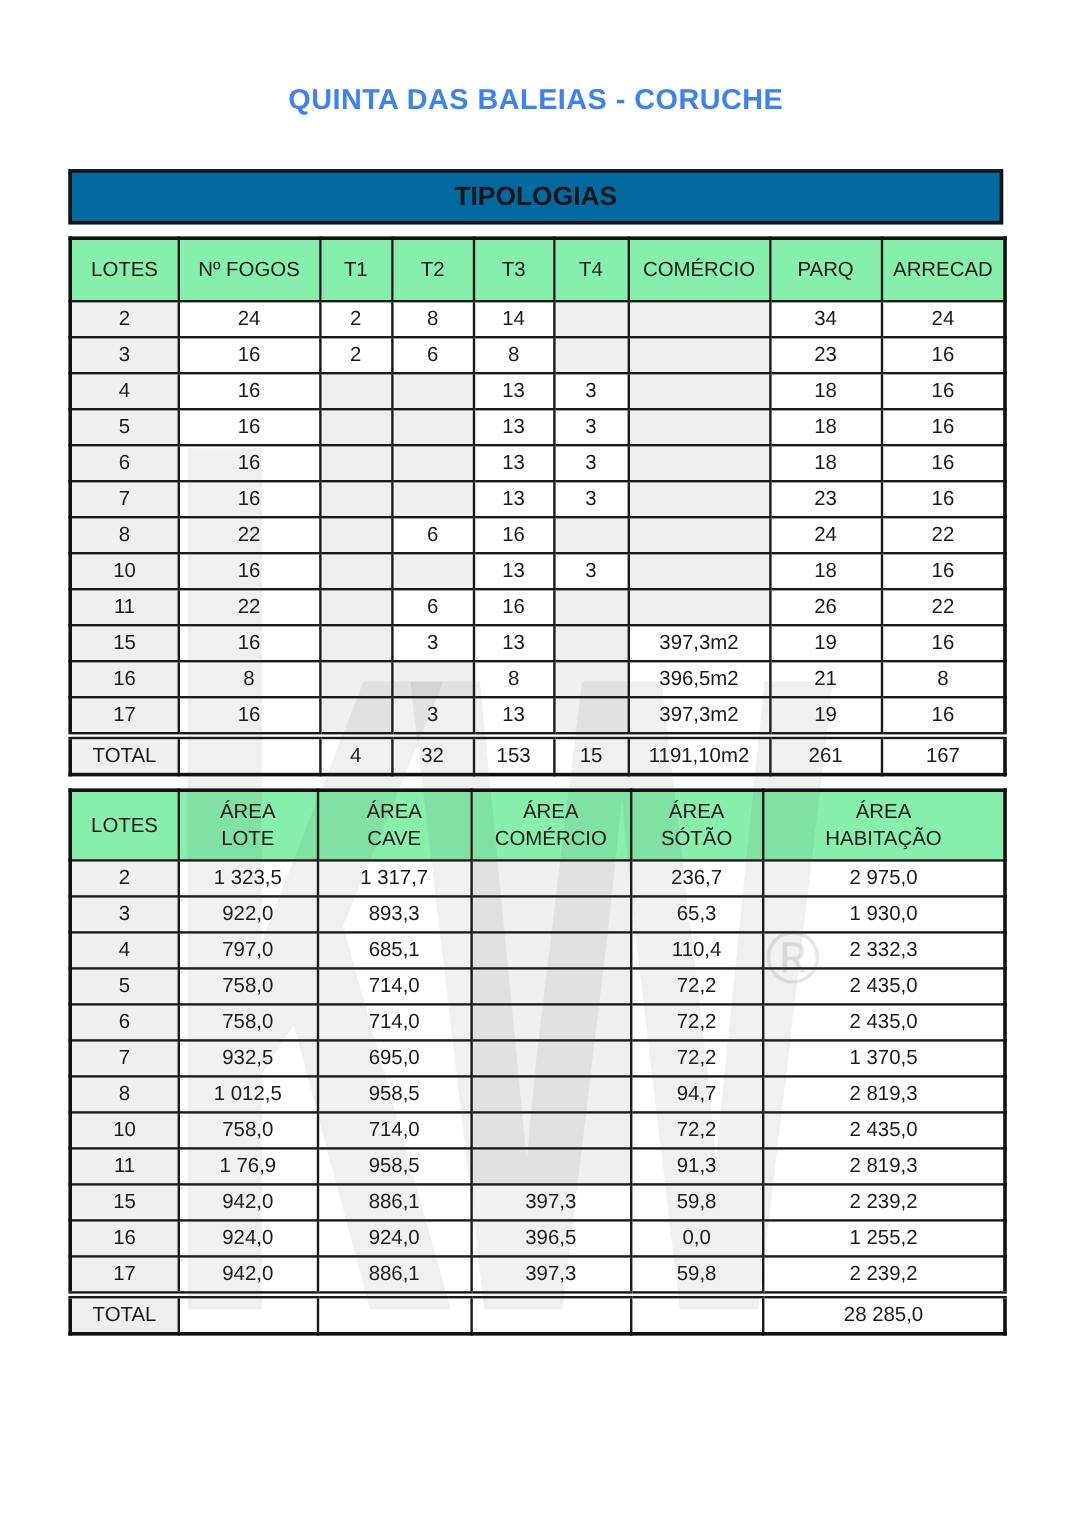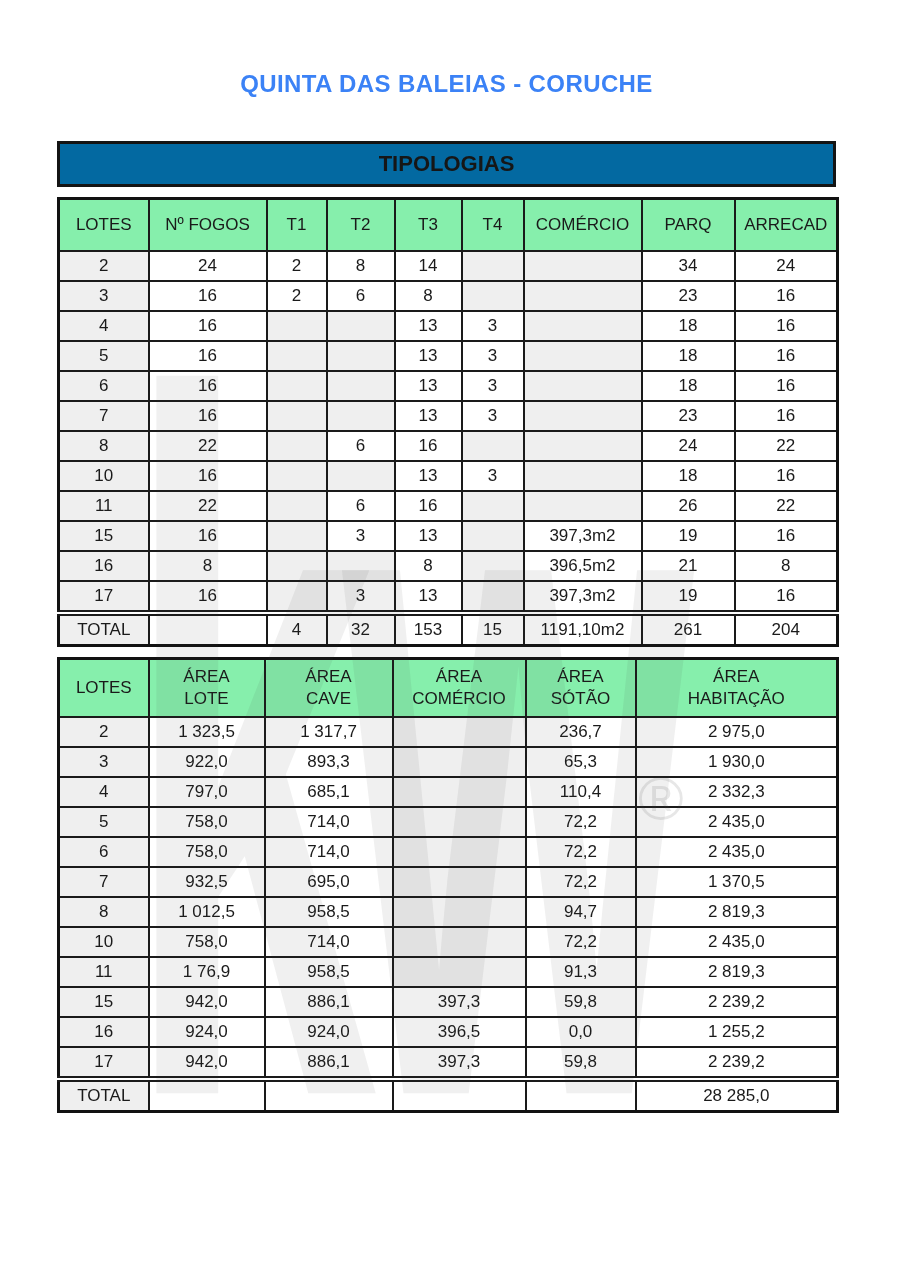--- a/index.html
+++ b/index.html
@@ -266,21 +266,21 @@
         </tr>
         <tr class="total">
           <td class="lot">TOTAL</td>
           <td></td>
           <td>4</td>
           <td>32</td>
           <td>153</td>
           <td>15</td>
           <td>1191,10m2</td>
           <td>261</td>
-          <td>204</td>
+          <td>167</td>
         </tr>
       </tbody>
   </table>
 
 
   <table class="areas">
     <colgroup>
         <col style="width: 90px;">
         <col style="width: 116px;">
         <col style="width: 128px;">

